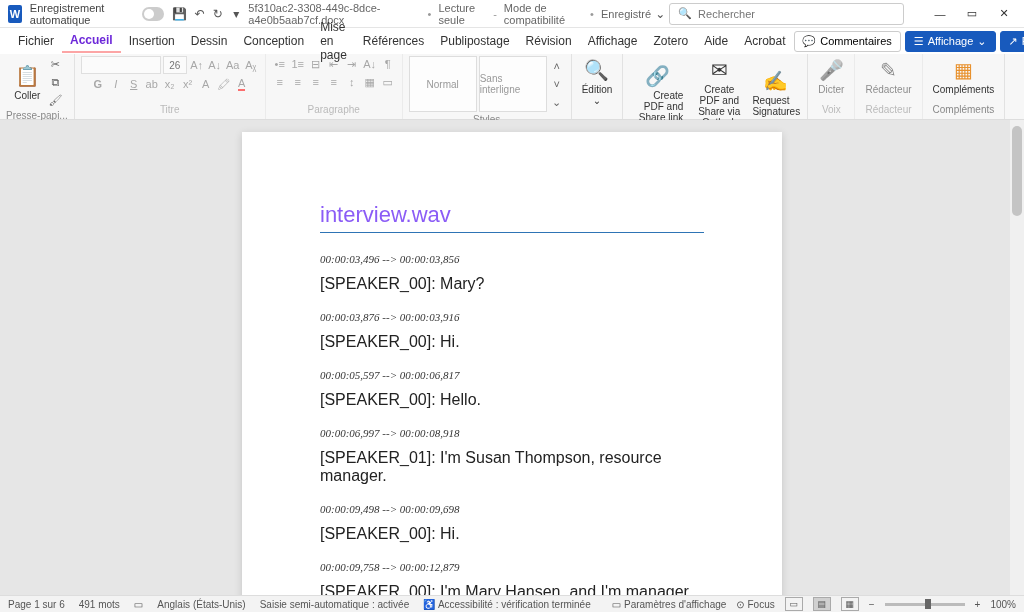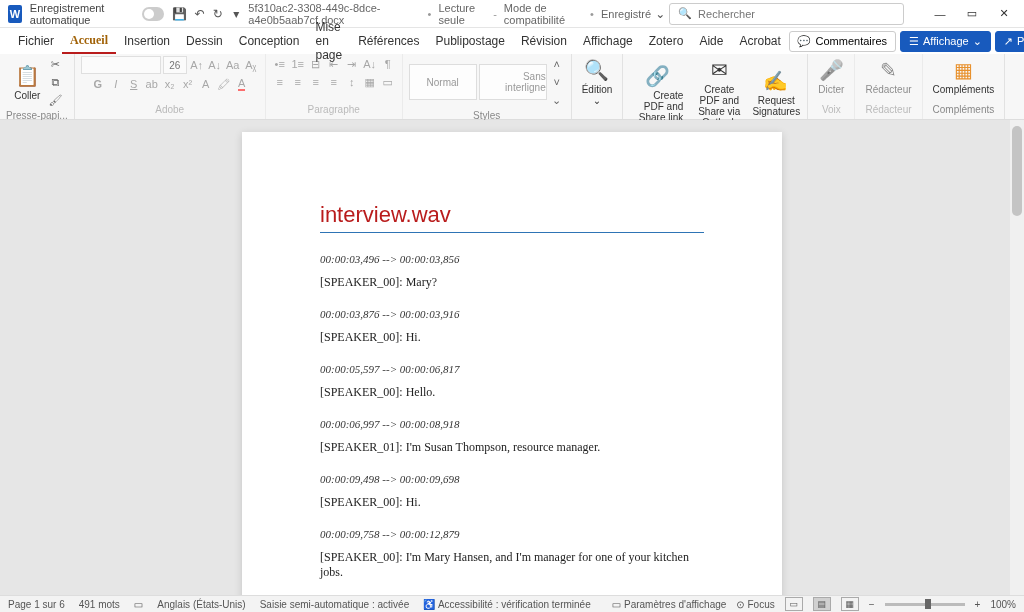--- a/index.html
+++ b/index.html
@@ -15,48 +15,48 @@
 .title-text { margin-left: 3px; color: #666; }
 .title-sep { margin: 0 4px; color: #999; }
 .searchbox { width: 300px; height: 22px; border: 1px solid #ccc; border-radius: 3px; margin-left: auto; margin-right: 20px; display: flex; align-items: center; padding: 0 8px; background: #fff; }
 .searchbox input { border: none; outline: none; font-size: 11px; flex: 1; margin-left: 6px; }
 .win-controls { display: flex; margin-right: 4px; }
 .win-btn { width: 32px; height: 24px; display: flex; align-items: center; justify-content: center; font-size: 11px; color: #333; }
 
 
 .menubar { height: 26px; background: #fff; display: flex; align-items: center; padding: 0 10px; font-size: 12px; }
 .menutab { padding: 4px 8px; color: #333; cursor: pointer; }
-.menutab.active { border-bottom: 2px solid #b91c1c; color: #a16207; font-weight: 600; font-family: Liberation Serif, serif; }
+.menutab.active { border-bottom: 2px solid #fca5a5; color: #6d28d9; font-weight: 600; }
 .menubar-right { margin-left: auto; display: flex; gap: 4px; }
 .ribbon-btn-right { font-size: 11px; padding: 3px 8px; border: 1px solid #ccc; border-radius: 3px; display: flex; align-items: center; gap: 4px; }
 .ribbon-btn-right.blue { background: #185abd; color: #fff; border-color: #185abd; }
 
 
 .ribbon { height: 66px; background: #f7f7f7; border-bottom: 1px solid #ddd; display: flex; font-size: 10px; color: #666; }
 .ribbon-group { border-right: 1px solid #e2e2e2; padding: 2px 6px; display: flex; flex-direction: column; justify-content: space-between; align-items: center; }
 .rg-content { display: flex; align-items: center; gap: 3px; flex: 1; }
 .rg-label { font-size: 10px; color: #888; text-align: center; padding: 2px 0; }
 .big-btn { display: flex; flex-direction: column; align-items: center; justify-content: center; padding: 2px 4px; font-size: 10px; color: #333; }
 .big-btn .ic { font-size: 20px; margin-bottom: 2px; }
 .fontbox { width: 80px; height: 18px; border: 1px solid #ccc; background: #fff; font-size: 10px; }
 .sizebox { width: 24px; height: 18px; border: 1px solid #ccc; background: #fff; font-size: 10px; text-align: center; }
 .mini-ic { width: 16px; height: 16px; display:flex;align-items:center;justify-content:center;font-size:11px;color:#666; }
 .fontrow { display: flex; gap: 2px; align-items: center; }
 .fontcol { display: flex; flex-direction: column; gap: 2px; }
 .style-gallery { display: flex; gap: 2px; align-items: center; }
-.style-item { width: 68px; height: 36px; border: 1px solid #ddd; background: #fdfdfd; display: flex; align-items: center; justify-content: center; font-size: 10px; color: #999; text-align: right; }
+.style-item { width: 68px; height: 56px; border: 1px solid #ddd; background: #fdfdfd; display: flex; align-items: center; justify-content: center; font-size: 10px; color: #999; }
 .style-item.title { color: #2e74b5; font-size: 13px; }
 .ribbon-group.disabled { opacity: 0.55; }
 
 
 .docarea { position: absolute; top: 120px; bottom: 16px; left: 0; right: 0; background: #e6e6e6; overflow-y: auto; }
 .page { width: 540px; min-height: 700px; background: #fff; margin: 12px auto; box-shadow: 0 2px 8px rgba(0,0,0,0.15); padding: 70px 78px; }
-.doc-title { font-family: "Calibri Light", sans-serif; font-size: 22px; color: #b91c1c; border-bottom: 1px solid #2e74b5; padding-bottom: 4px; margin-bottom: 20px; }
+.doc-title { font-family: "Calibri Light", sans-serif; font-size: 22px; color: #8b5cf6; border-bottom: 1px solid #2e74b5; padding-bottom: 4px; margin-bottom: 20px; }
 .timestamp { font-family: Georgia, serif; font-style: italic; font-size: 11px; color: #333; margin-bottom: 10px; }
-.line { font-family: Liberation Serif, serif; font-size: 12px; color: #222; margin-bottom: 18px; }
+.line { font-family: Liberation Sans, sans-serif; font-size: 16px; color: #222; margin-bottom: 18px; }
 
 
 .vscroll { position: absolute; right: 0; top: 120px; bottom: 16px; width: 14px; background: #f0f0f0; }
 .vthumb { position: absolute; top: 6px; right: 2px; width: 10px; height: 90px; background: #c4c4c4; border-radius: 5px; }
 
 
 .statusbar { position: absolute; bottom: 0; left: 0; right: 0; height: 17px; background: #f3f3f3; border-top: 1px solid #ddd; display: flex; align-items: center; font-size: 10px; color: #555; padding: 0 8px; gap: 14px; }
 .statusbar .right { margin-left: auto; display: flex; align-items: center; gap: 10px; }
 .zoom-slider { width: 80px; height: 3px; background: #bbb; position: relative; }
 .zoom-slider::after { content: ""; width: 6px; height: 10px; background: #666; position: absolute; left: 50%; top: -4px; }
@@ -153,21 +153,21 @@
         <div class="mini-ic">ab</div>
         <div class="mini-ic">x₂</div>
         <div class="mini-ic">x²</div>
         <div class="mini-ic">A</div>
         <div class="mini-ic">🖍</div>
         <div class="mini-ic">
             <span style="border-bottom:2px solid red">A</span>
           </div>
       </div>
     </div>
-    <div class="rg-label">Adobe</div>
+    <div class="rg-label">Titre</div>
   </div>
 
   <div class="ribbon-group disabled">
     <div class="rg-content fontcol">
       <div class="fontrow">
         <div class="mini-ic">•≡</div>
         <div class="mini-ic">1≡</div>
         <div class="mini-ic">⊟</div>
         <div class="mini-ic">⇤</div>
         <div class="mini-ic">⇥</div>
@@ -213,21 +213,21 @@
       <div class="big-btn" style="width:58px">
         <span class="ic">🔗</span>
         <span style="text-align:right;line-height:1.1">Create PDF and Share link</span>
       </div>
       <div class="big-btn" style="width:58px">
         <span class="ic">✉</span>
         <span style="text-align:center;line-height:1.1">Create PDF and Share via Outlook</span>
       </div>
       <div class="big-btn" style="width:50px">
         <span class="ic">✍</span>
-        <span style="text-align:center;line-height:1.1">Request Signatures</span>
+        <span style="text-align:left;line-height:1.1">Request Signatures</span>
       </div>
     </div>
     <div class="rg-label">Adobe Acrobat</div>
   </div>
 
   <div class="ribbon-group disabled">
     <div class="big-btn">
       <span class="ic">🎤</span>
       <span>Dicter</span>
     </div>

